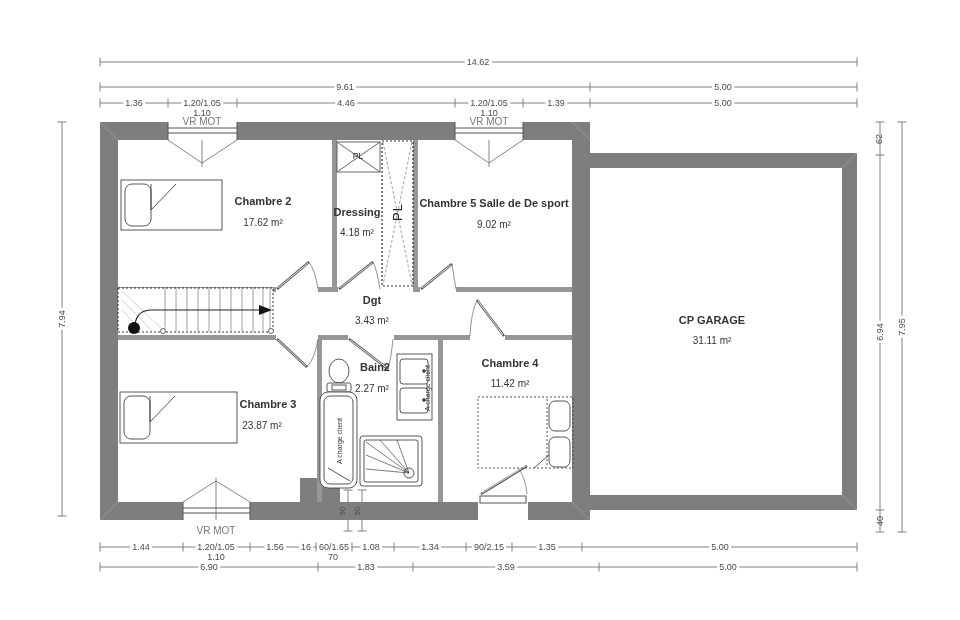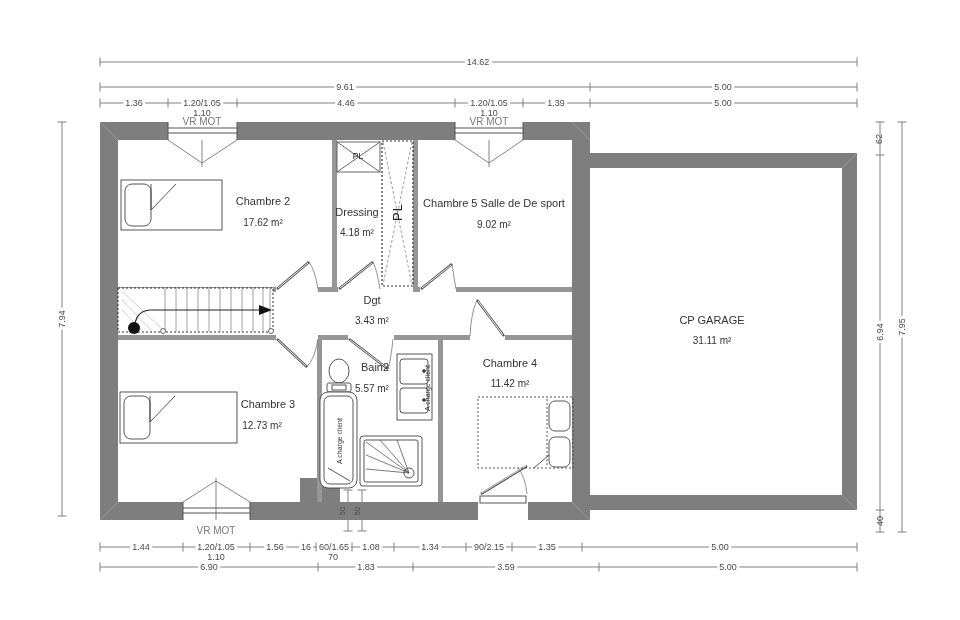--- a/index.html
+++ b/index.html
@@ -4,21 +4,21 @@
 <style>
   html,body{margin:0;padding:0;background:#ffffff;}
   #canvas{position:relative;width:960px;height:620px;background:#fff;overflow:hidden;
           font-family:"Liberation Sans", sans-serif;border-radius:15px;}
   #drawing{position:absolute;left:0;top:0;width:960px;height:620px;}
   .lbl{position:absolute;transform:translate(-50%,-50%);white-space:nowrap;
        font-size:9px;color:#4a4a4a;background:#fff;padding:0 2px;line-height:1;}
   .rot{transform:translate(-50%,-50%) rotate(-90deg);}
   .nobg{background:transparent;}
   .vrmot{font-size:10px;color:#7a7a7a;background:transparent;}
-  .room-name{font-size:11px;color:#333;background:transparent;padding:0;}
+  .room-name{font-size:11px;color:#333;background:transparent;padding:0;font-weight:bold;}
   .room-area{font-size:10px;color:#333;background:transparent;padding:0;}
   .pl-small{font-size:8.5px;color:#222;background:transparent;padding:0;}
   .pl-big{font-size:13px;letter-spacing:1px;color:#222;background:transparent;padding:0;
           transform:translate(-50%,-50%) rotate(-90deg);}
   .note{font-size:7px;color:#333;background:transparent;padding:0;
         transform:translate(-50%,-50%) rotate(-90deg);}
   .step50{font-size:7.5px;color:#4a4a4a;background:transparent;padding:0;
         transform:translate(-50%,-50%) rotate(-90deg);}
 </style>
 </head>
@@ -294,23 +294,23 @@
 
   <span class="lbl room-name" style="left:263px;top:201px">Chambre 2</span>
   <span class="lbl room-area" style="left:263px;top:223px">17.62 m²</span>
   <span class="lbl room-name" style="left:357px;top:212px">Dressing</span>
   <span class="lbl room-area" style="left:357px;top:233px">4.18 m²</span>
   <span class="lbl room-name" style="left:494px;top:203px">Chambre 5 Salle de De sport</span>
   <span class="lbl room-area" style="left:494px;top:225px">9.02 m²</span>
   <span class="lbl room-name" style="left:372px;top:300px">Dgt</span>
   <span class="lbl room-area" style="left:372px;top:321px">3.43 m²</span>
   <span class="lbl room-name" style="left:268px;top:404px">Chambre 3</span>
-  <span class="lbl room-area" style="left:262px;top:426px">12.73 m²</span>
+  <span class="lbl room-area" style="left:262px;top:426px">23.87 m²</span>
   <span class="lbl room-name" style="left:375px;top:367px">Bain2</span>
-  <span class="lbl room-area" style="left:372px;top:389px">5.57 m²</span>
+  <span class="lbl room-area" style="left:372px;top:389px">2.27 m²</span>
   <span class="lbl room-name" style="left:510px;top:363px">Chambre 4</span>
   <span class="lbl room-area" style="left:510px;top:384px">11.42 m²</span>
   <span class="lbl room-name" style="left:712px;top:320px">CP GARAGE</span>
   <span class="lbl room-area" style="left:712px;top:341px">31.11 m²</span>
 
   <span class="lbl pl-small" style="left:358px;top:156px">PL</span>
   <span class="lbl pl-big" style="left:397px;top:212px">PL</span>
 
   <span class="lbl note" style="left:339px;top:441px">A charge client</span>
   <span class="lbl note" style="left:427px;top:388px">A charge client</span>

